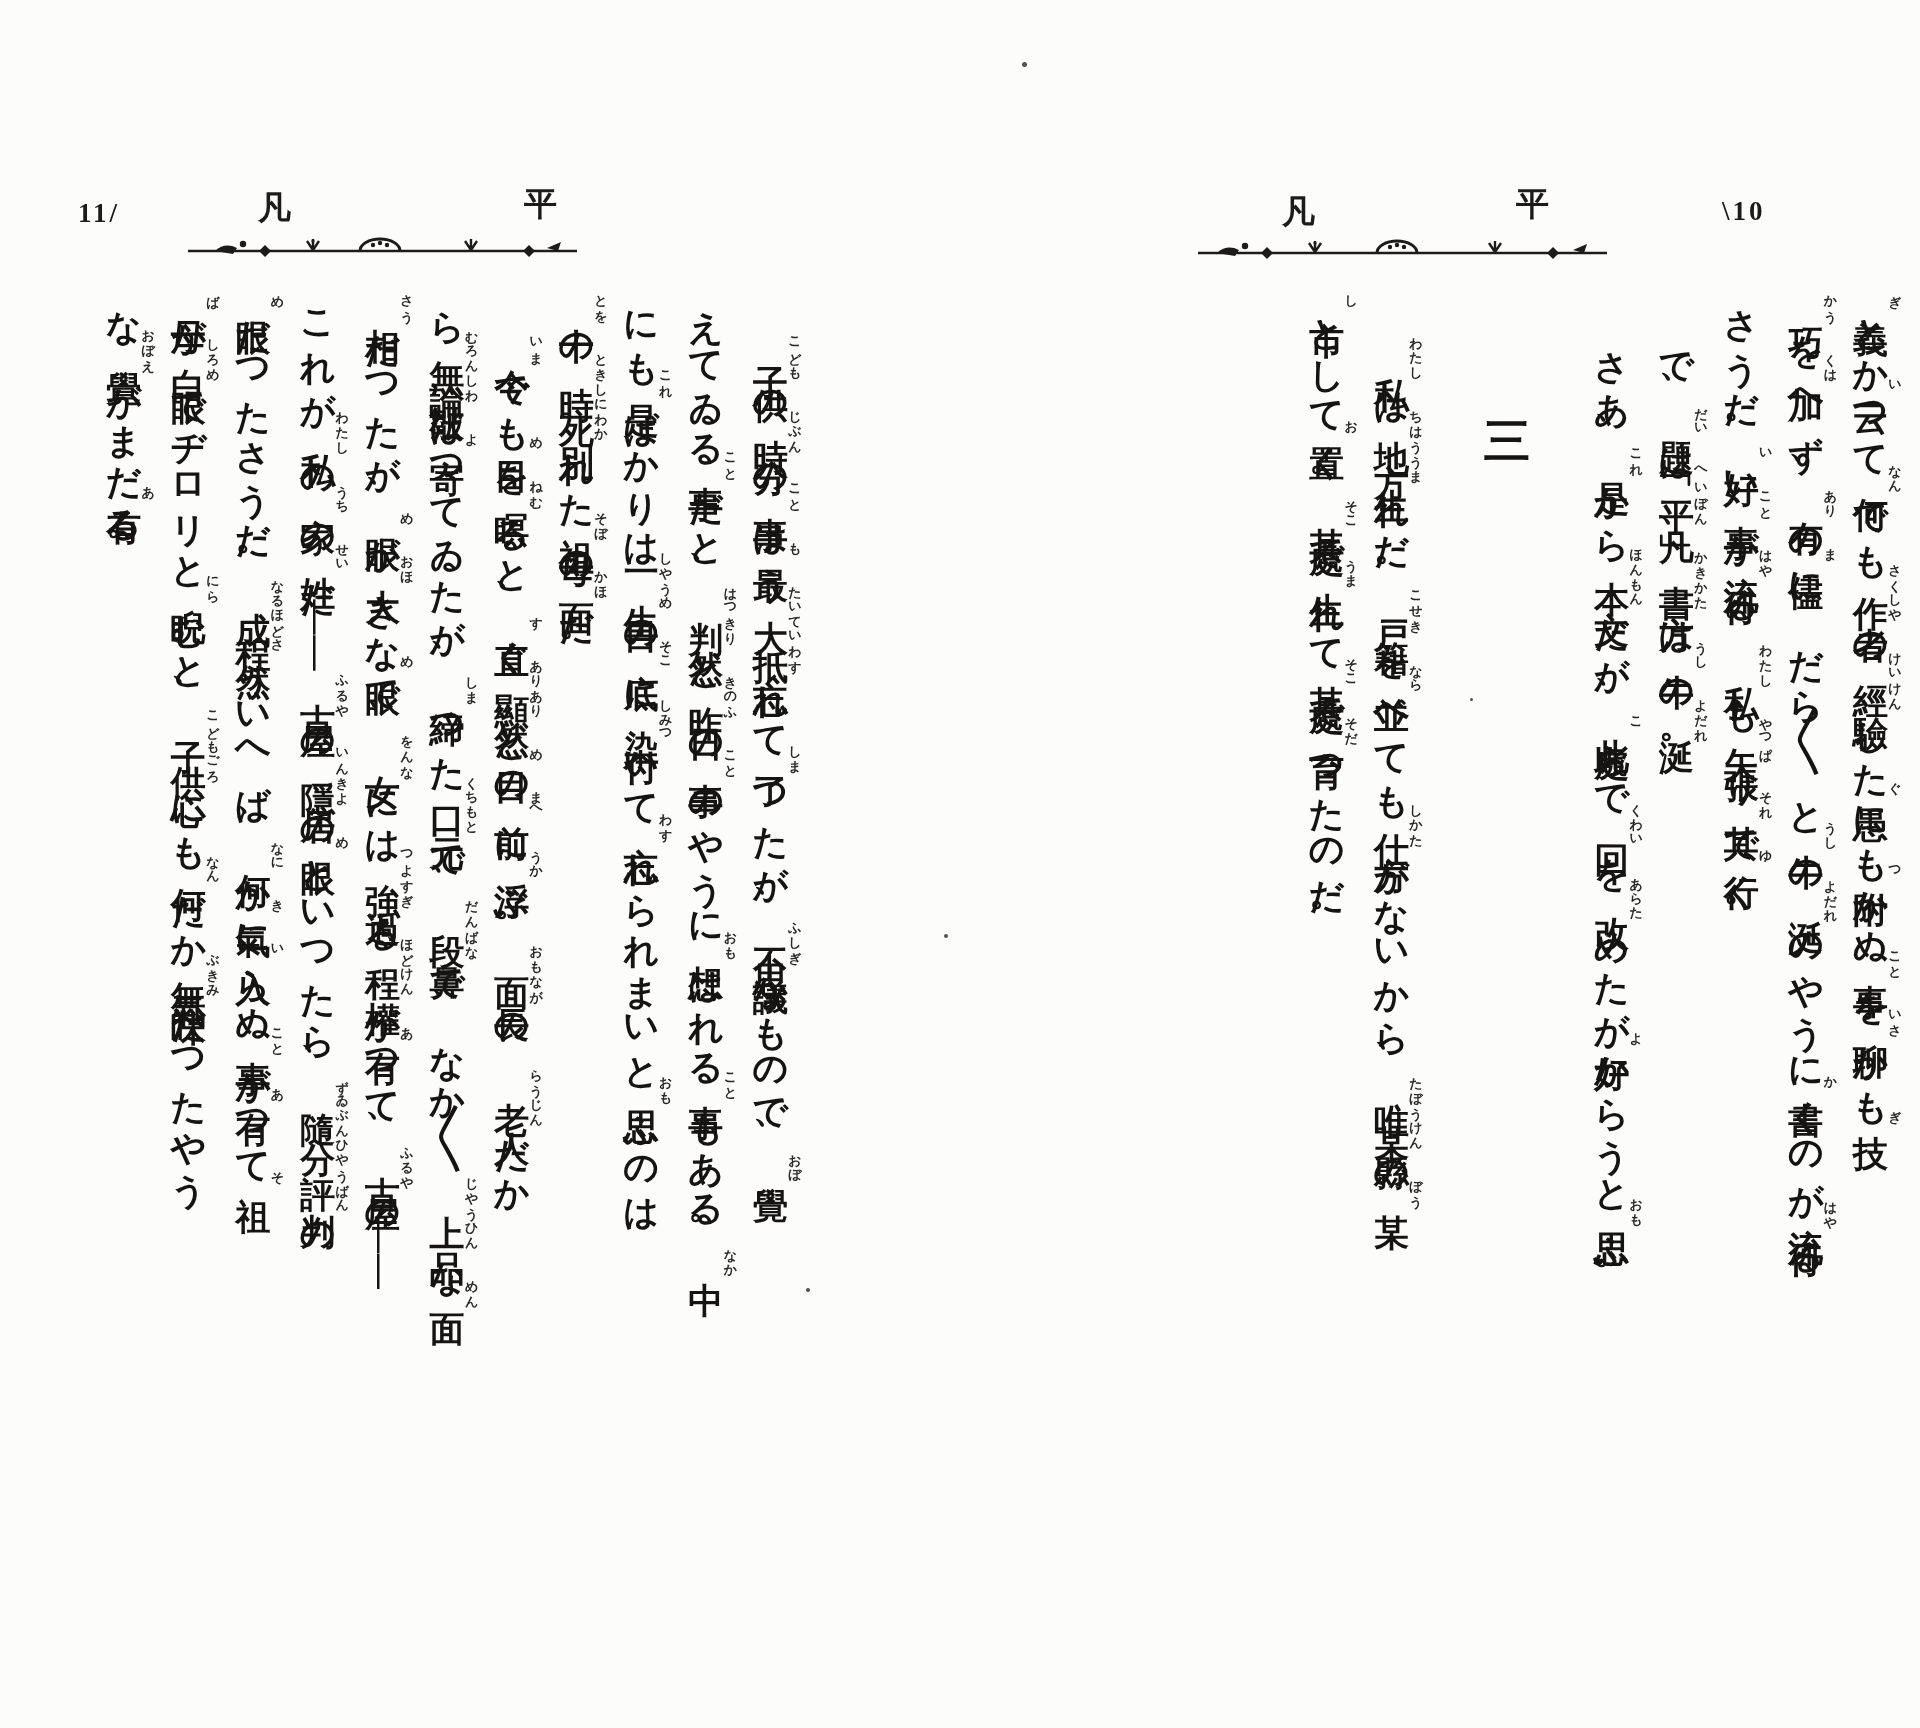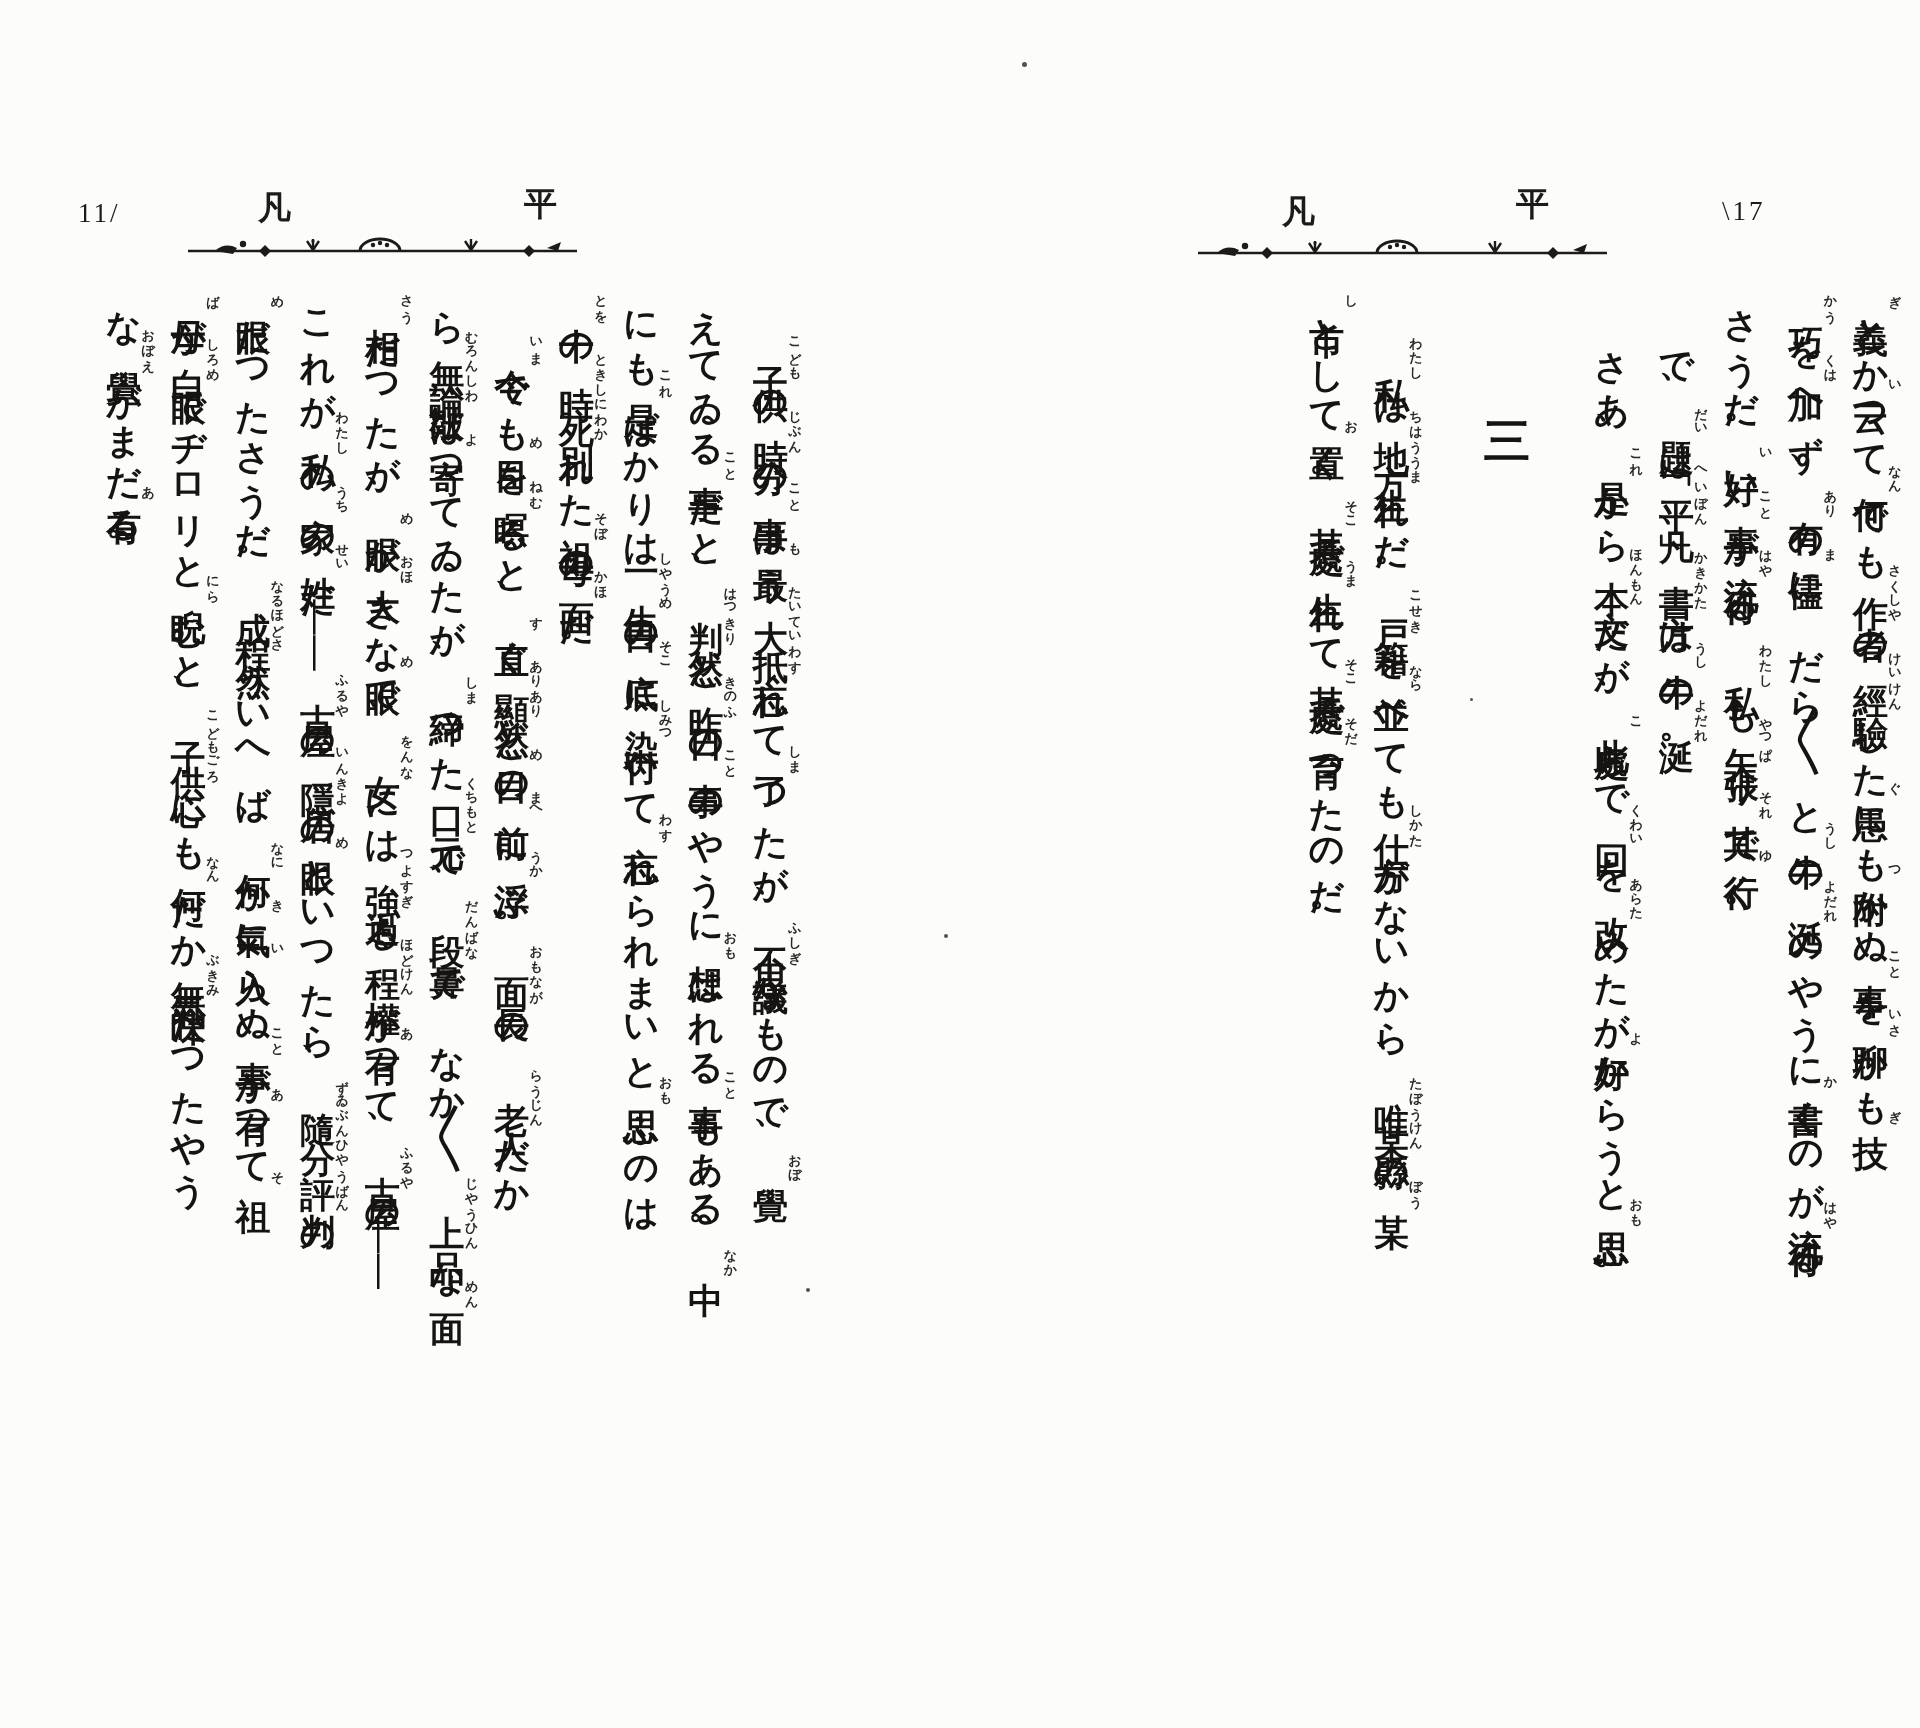--- a/index.html
+++ b/index.html
@@ -4,21 +4,21 @@
 <style>
   html,body{margin:0;padding:0;}
   body{
     width:1920px;height:1728px;position:relative;overflow:hidden;
     background:#fcfcfa;
     font-family:"Liberation Serif","DejaVu Serif",serif;
     color:#151413;
   }
   .scan{position:absolute;inset:0;}
   
-  .pageno{position:absolute;font-size:27px;font-weight:normal;letter-spacing:3px;color:#1c1b1a;}
+  .pageno{position:absolute;font-size:27px;font-weight:bold;letter-spacing:3px;color:#1c1b1a;}
   .head-char{position:absolute;font-size:33px;font-weight:bold;color:#1c1b1a;}
   .rule{position:absolute;}
   
   .textblock{
     position:absolute;top:286px;height:1048px;
     writing-mode:vertical-rl;
     font-size:35px;font-weight:bold;line-height:1.12;
     letter-spacing:1px;
   }
   .textblock.right-page{right:18px;}
@@ -53,21 +53,21 @@
     <circle cx="188" cy="9" r="2.2" fill="#1c1b1a"></circle>
       <circle cx="195" cy="7" r="2.2" fill="#1c1b1a"></circle>
       <circle cx="202" cy="9" r="2.2" fill="#1c1b1a"></circle>
     <path d="M286,14 l-6,-9 M286,14 v-11 M286,14 l6,-9" stroke="#1c1b1a" stroke-width="2.4" fill="none"></path>
     <path d="M338,15 l6,-6 6,6 -6,6 z" fill="#1c1b1a"></path>
     <path d="M362,12 l14,-6 -3,9 z" fill="#1c1b1a"></path>
   </svg>
 
   <span class="head-char" style="left:1282px;top:190px">凡</span>
   <span class="head-char" style="left:1516px;top:182px">平</span>
-  <span class="pageno" style="left:1722px;top:196px">\17</span>
+  <span class="pageno" style="left:1722px;top:196px">\10</span>
   <svg class="rule" style="left:1195px;top:238px" width="415" height="24" viewBox="0 0 415 24">
     <line x1="3" y1="15" x2="412" y2="15" stroke="#1c1b1a" stroke-width="2.6"></line>
     <path d="M22,15 q10,-9 22,-3 l-4,6 z" fill="#1c1b1a"></path>
     <circle cx="50" cy="8" r="3.2" fill="#1c1b1a"></circle>
     <path d="M66,15 l6,-6 6,6 -6,6 z" fill="#1c1b1a"></path>
     <path d="M120,14 l-6,-9 M120,14 v-11 M120,14 l6,-9" stroke="#1c1b1a" stroke-width="2.4" fill="none"></path>
     <circle cx="120" cy="5" r="1.6" fill="#1c1b1a"></circle>
     <path d="M182,15 a20,12 0 0 1 40,0" fill="none" stroke="#1c1b1a" stroke-width="3"></path>
     <circle cx="195" cy="9" r="2.2" fill="#1c1b1a"></circle>
       <circle cx="202" cy="7" r="2.2" fill="#1c1b1a"></circle>

